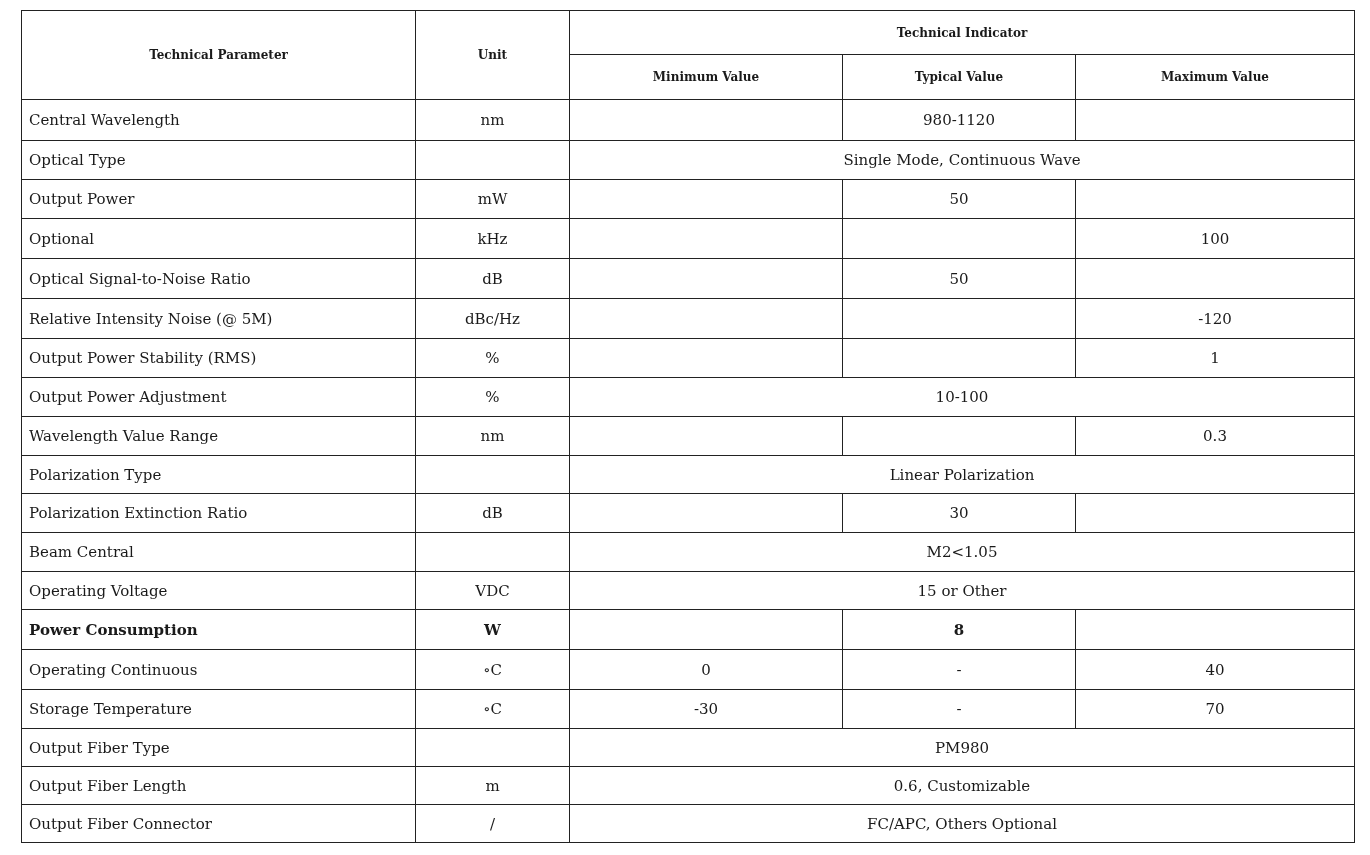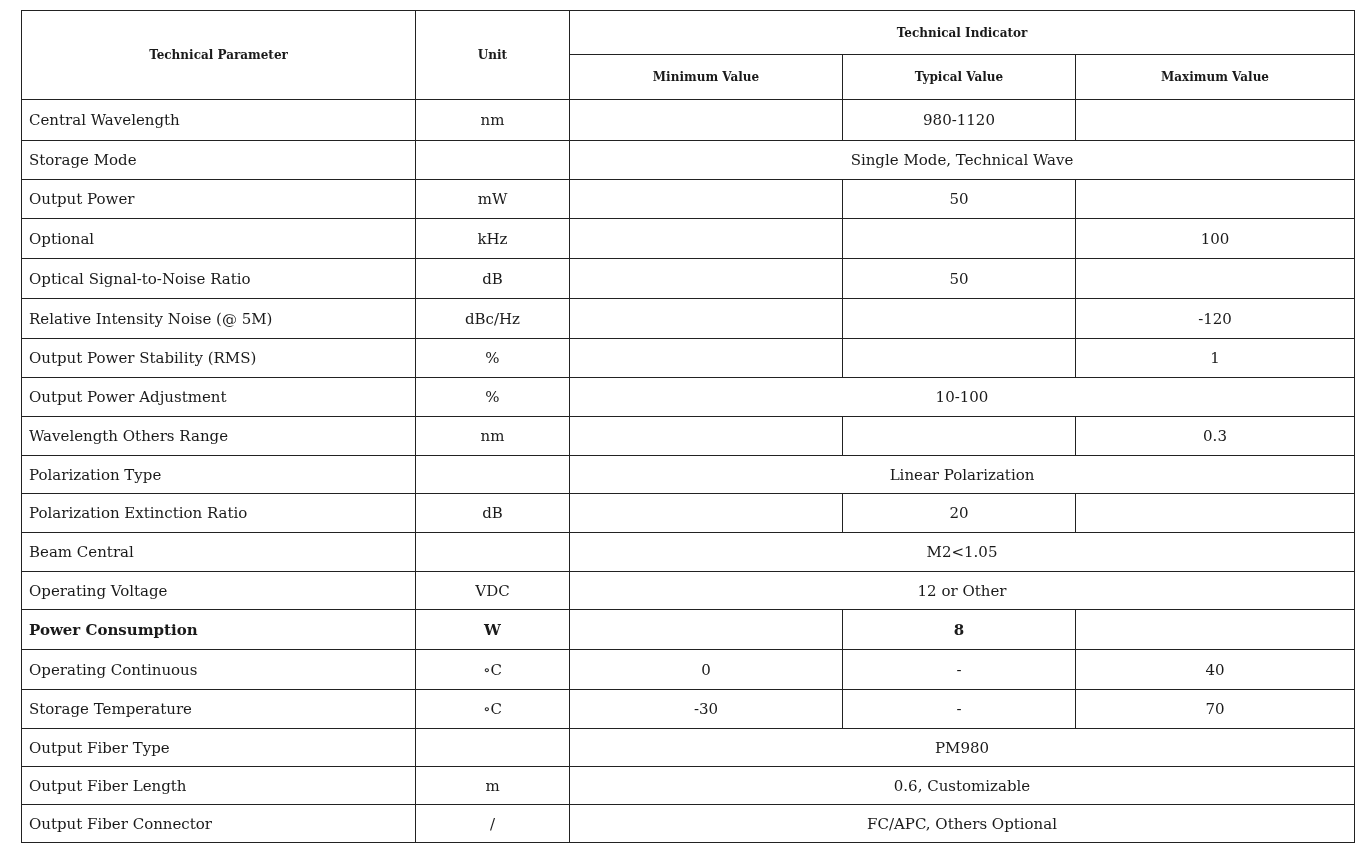--- a/index.html
+++ b/index.html
@@ -37,23 +37,23 @@
   </thead>
   <tbody id="tbody">
       <tr style="height: 41px;">
         <td class="param">Central Wavelength</td>
         <td class="c">nm</td>
         <td class="c"></td>
         <td class="c">980-1120</td>
         <td class="c"></td>
       </tr>
       <tr style="height: 39px;">
-        <td class="param">Storage Mode</td>
+        <td class="param">Optical Type</td>
         <td class="c"></td>
-        <td class="c" colspan="3">Single Mode, Technical Wave</td>
+        <td class="c" colspan="3">Single Mode, Continuous Wave</td>
       </tr>
       <tr style="height: 39px;">
         <td class="param">Output Power</td>
         <td class="c">mW</td>
         <td class="c"></td>
         <td class="c">50</td>
         <td class="c"></td>
       </tr>
       <tr style="height: 40px;">
         <td class="param">Optional</td>
@@ -82,47 +82,47 @@
         <td class="c"></td>
         <td class="c"></td>
         <td class="c">1</td>
       </tr>
       <tr style="height: 39px;">
         <td class="param">Output Power Adjustment</td>
         <td class="c">%</td>
         <td class="c" colspan="3">10-100</td>
       </tr>
       <tr style="height: 39px;">
-        <td class="param">Wavelength Others Range</td>
+        <td class="param">Wavelength Value Range</td>
         <td class="c">nm</td>
         <td class="c"></td>
         <td class="c"></td>
         <td class="c">0.3</td>
       </tr>
       <tr style="height: 38px;">
         <td class="param">Polarization Type</td>
         <td class="c"></td>
         <td class="c" colspan="3">Linear Polarization</td>
       </tr>
       <tr style="height: 39px;">
         <td class="param">Polarization Extinction Ratio</td>
         <td class="c">dB</td>
         <td class="c"></td>
-        <td class="c">20</td>
+        <td class="c">30</td>
         <td class="c"></td>
       </tr>
       <tr style="height: 39px;">
         <td class="param">Beam Central</td>
         <td class="c"></td>
         <td class="c" colspan="3">M2&lt;1.05</td>
       </tr>
       <tr style="height: 38px;">
         <td class="param">Operating Voltage</td>
         <td class="c">VDC</td>
-        <td class="c" colspan="3">12 or Other</td>
+        <td class="c" colspan="3">15 or Other</td>
       </tr>
       <tr style="height: 40px; font-weight: bold;">
         <td class="param">Power Consumption</td>
         <td class="c">W</td>
         <td class="c"></td>
         <td class="c">8</td>
         <td class="c"></td>
       </tr>
       <tr style="height: 40px;">
         <td class="param">Operating Continuous</td>

